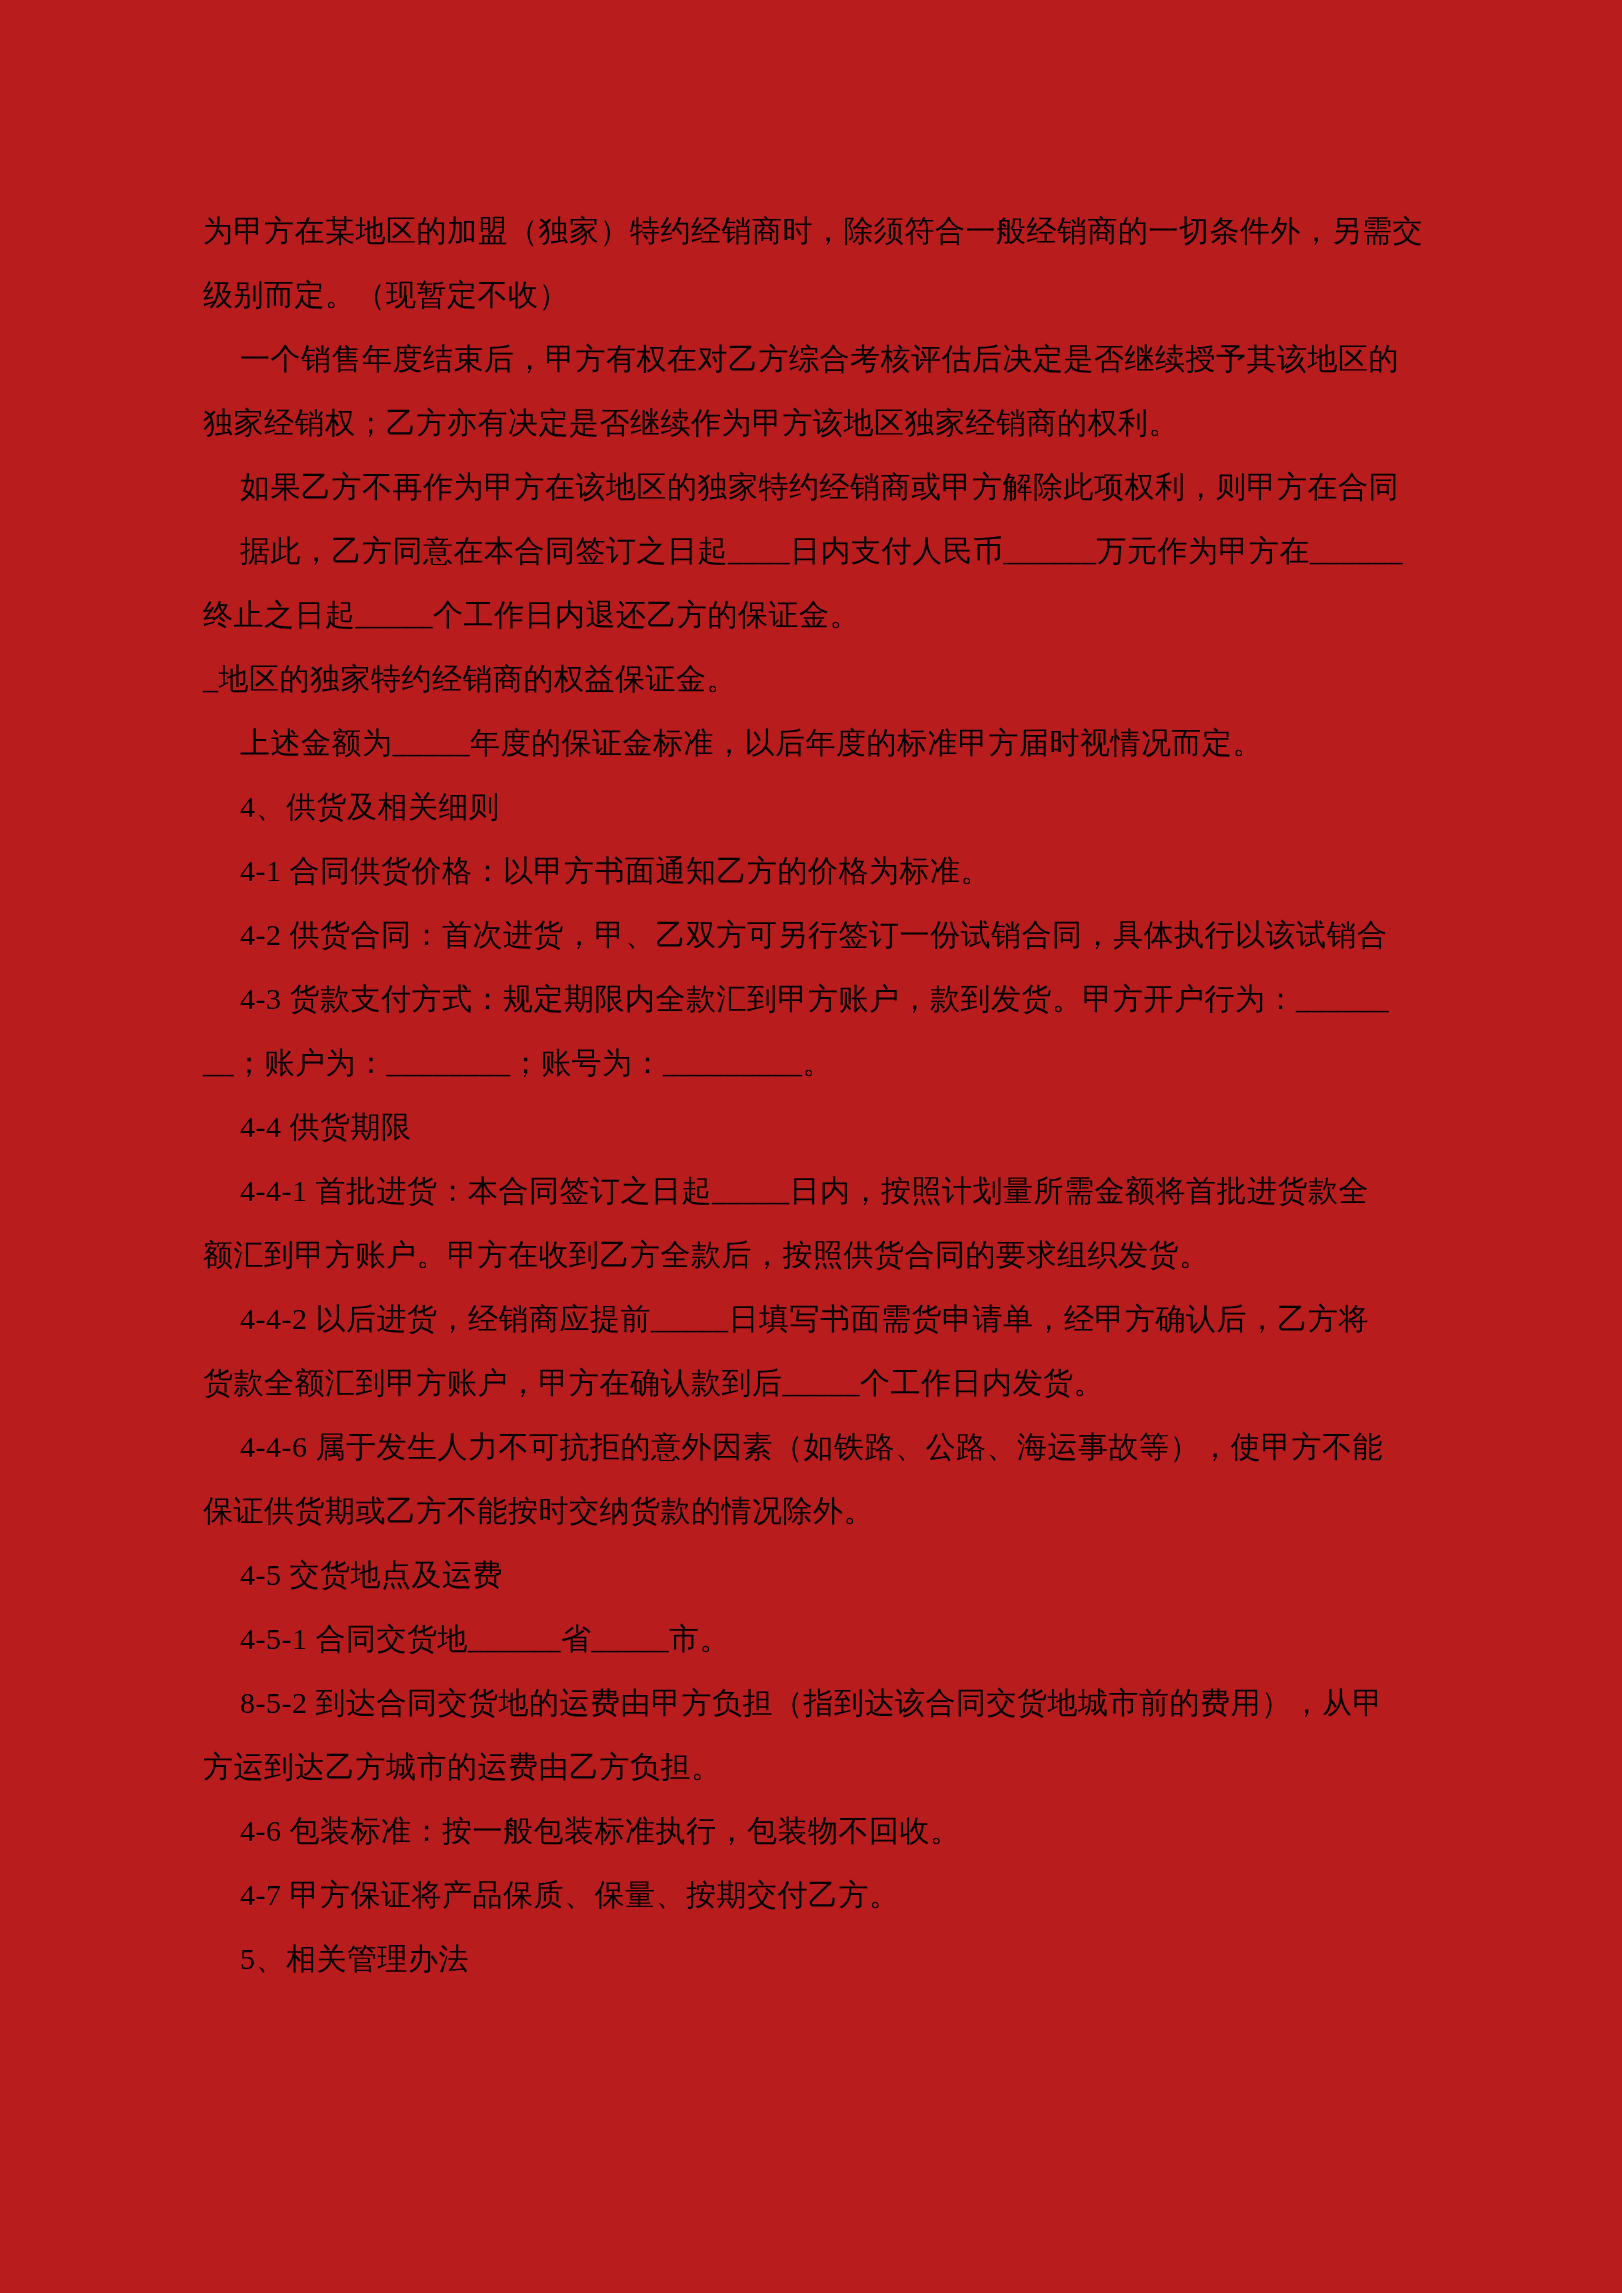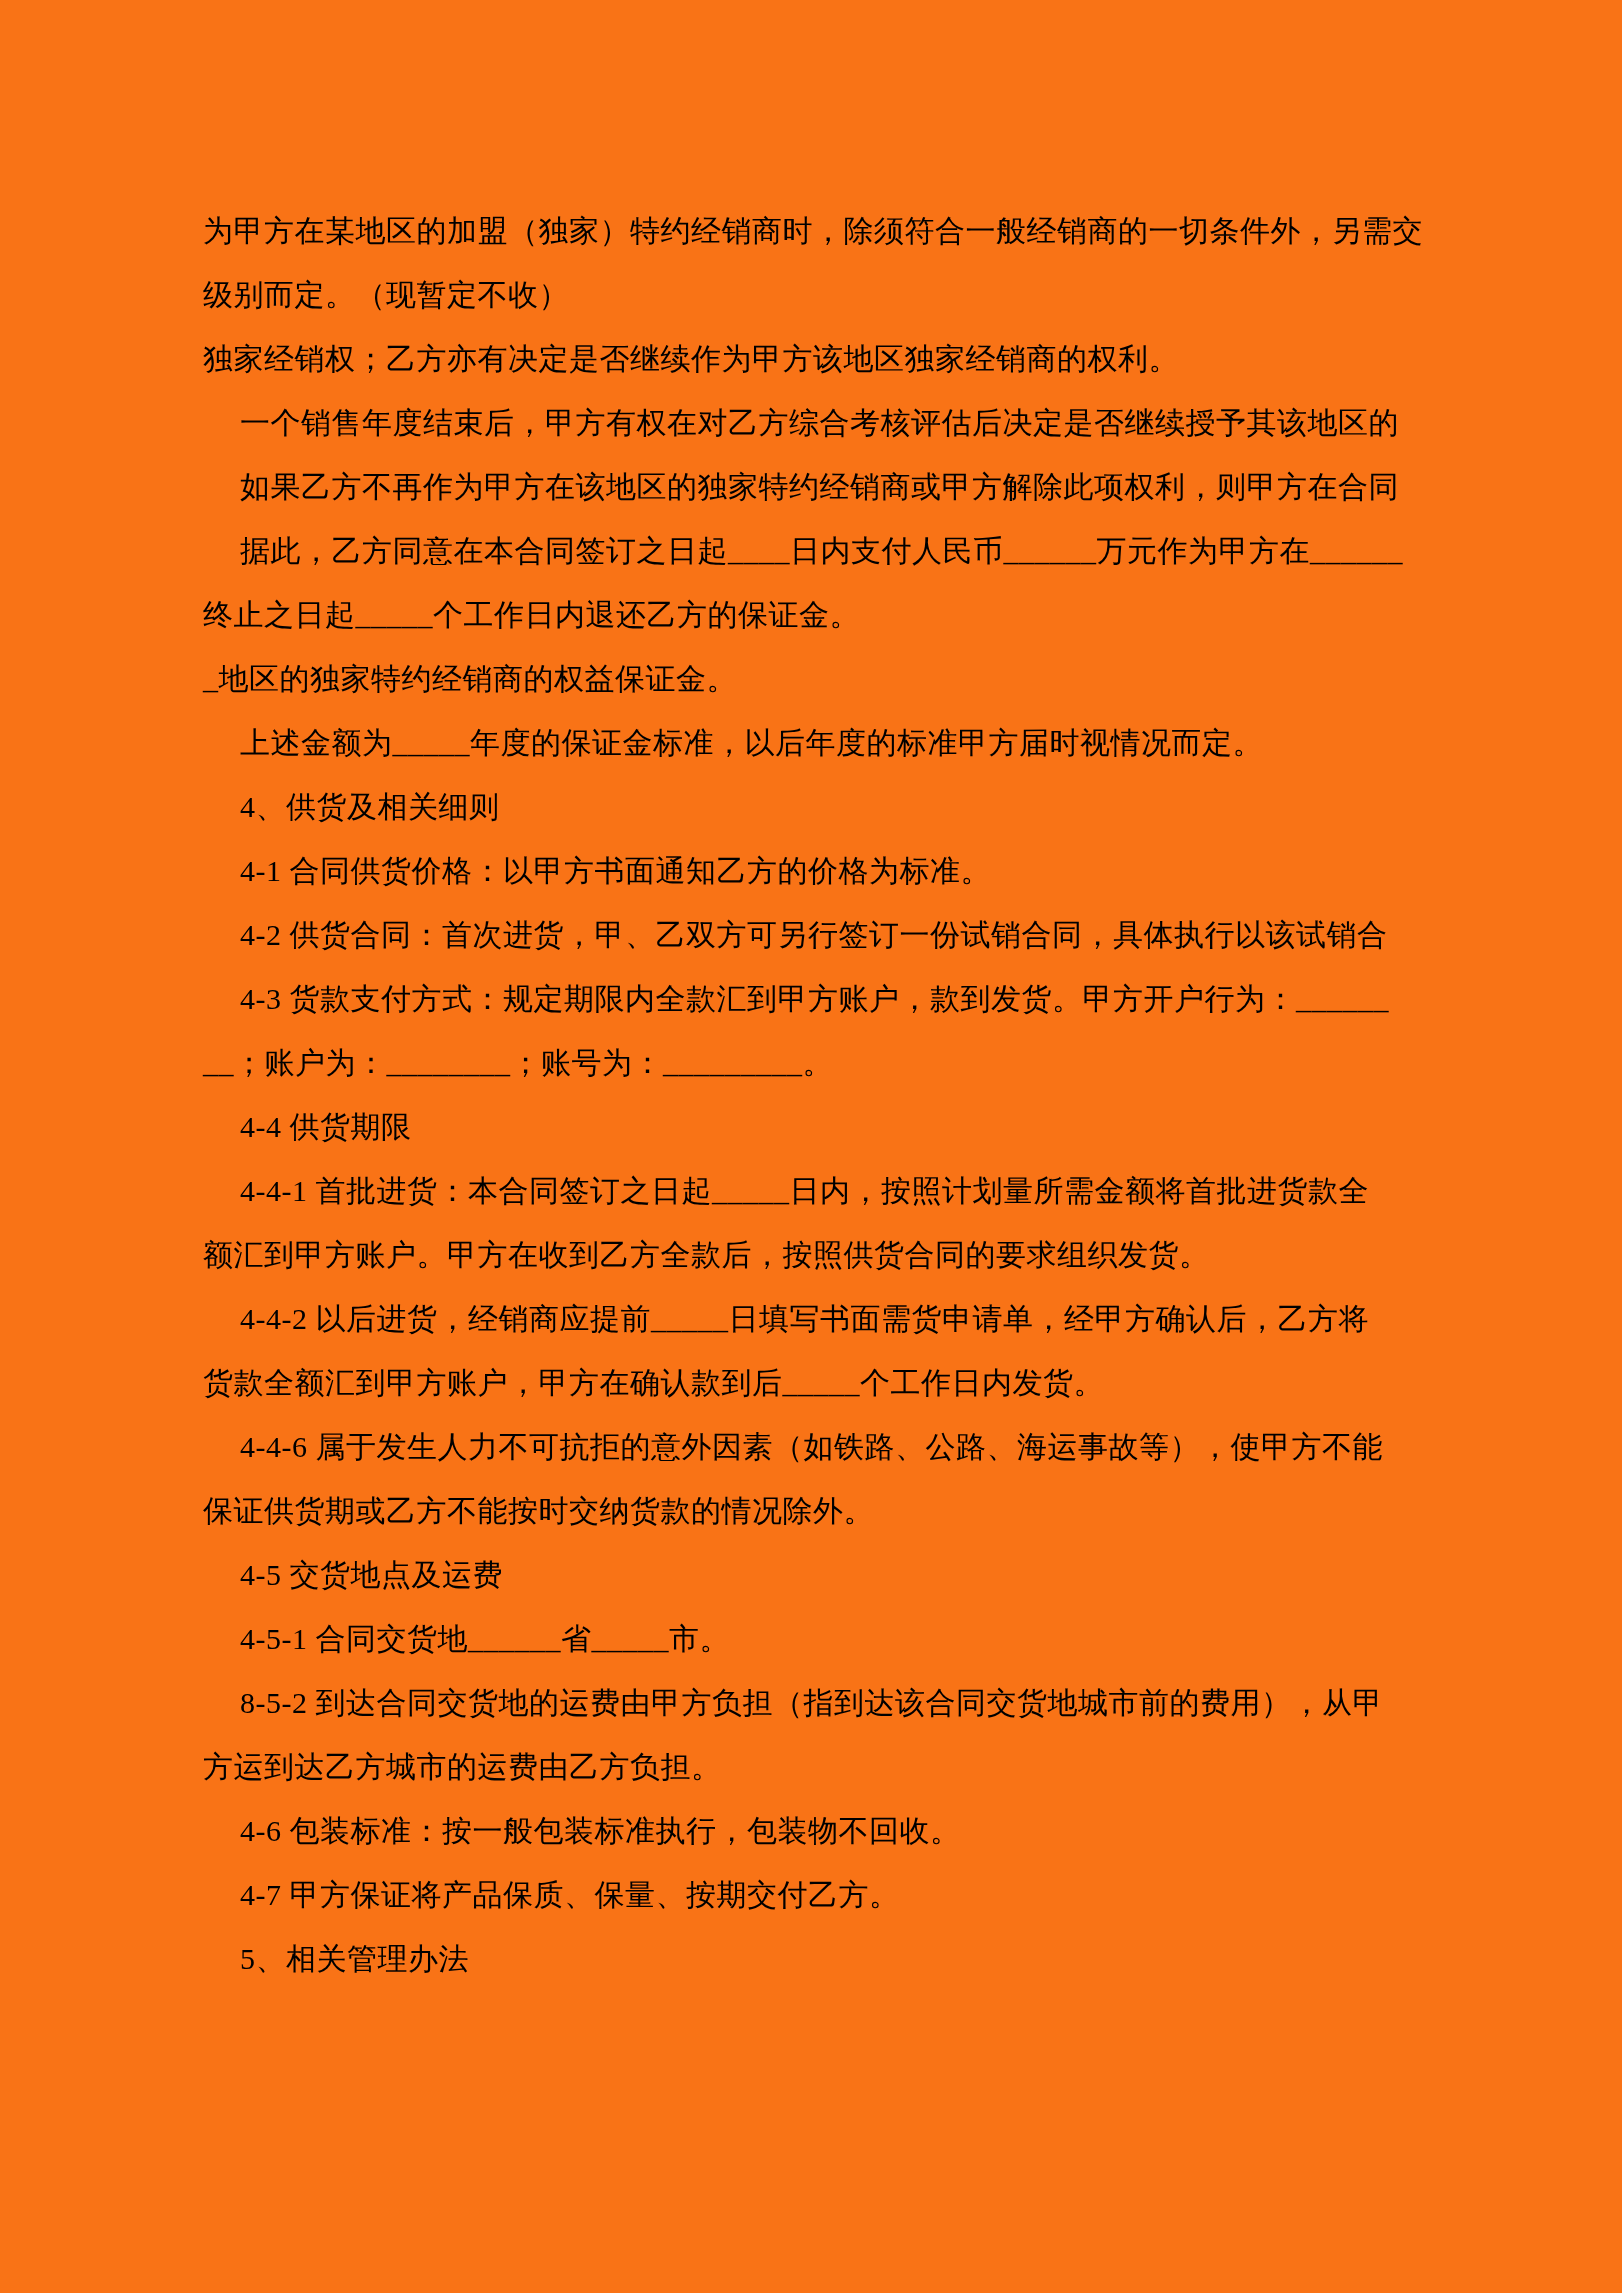--- a/index.html
+++ b/index.html
@@ -12,21 +12,21 @@
     height: 2294px;
     position: relative;
     font-family: "Liberation Serif", serif;
   }
   .page {
     position: absolute;
     left: 0;
     top: 0;
     width: 1623px;
     height: 2294px;
-    background: #f97316;
+    background: #b91c1c;
     overflow: hidden;
   }
   .body-text {
     position: absolute;
     left: 203px;
     top: 199px;
     width: 1223px;
     color: #000000;
   }
   .line {
@@ -41,22 +41,22 @@
     padding-left: 37px;
   }
 </style>
 </head>
 <body>
 
 <div class="page">
   <div class="body-text" id="lines">
       <div class="line">为甲方在某地区的加盟（独家）特约经销商时，除须符合一般经销商的一切条件外，另需交</div>
       <div class="line">级别而定。（现暂定不收）</div>
+      <div class="line indent">一个销售年度结束后，甲方有权在对乙方综合考核评估后决定是否继续授予其该地区的</div>
       <div class="line">独家经销权；乙方亦有决定是否继续作为甲方该地区独家经销商的权利。</div>
-      <div class="line indent">一个销售年度结束后，甲方有权在对乙方综合考核评估后决定是否继续授予其该地区的</div>
       <div class="line indent">如果乙方不再作为甲方在该地区的独家特约经销商或甲方解除此项权利，则甲方在合同</div>
       <div class="line indent">据此，乙方同意在本合同签订之日起____日内支付人民币______万元作为甲方在______</div>
       <div class="line">终止之日起_____个工作日内退还乙方的保证金。</div>
       <div class="line">_地区的独家特约经销商的权益保证金。</div>
       <div class="line indent">上述金额为_____年度的保证金标准，以后年度的标准甲方届时视情况而定。</div>
       <div class="line indent">4、供货及相关细则</div>
       <div class="line indent">4-1 合同供货价格：以甲方书面通知乙方的价格为标准。</div>
       <div class="line indent">4-2 供货合同：首次进货，甲、乙双方可另行签订一份试销合同，具体执行以该试销合</div>
       <div class="line indent">4-3 货款支付方式：规定期限内全款汇到甲方账户，款到发货。甲方开户行为：______</div>
       <div class="line">__；账户为：________；账号为：_________。</div>

